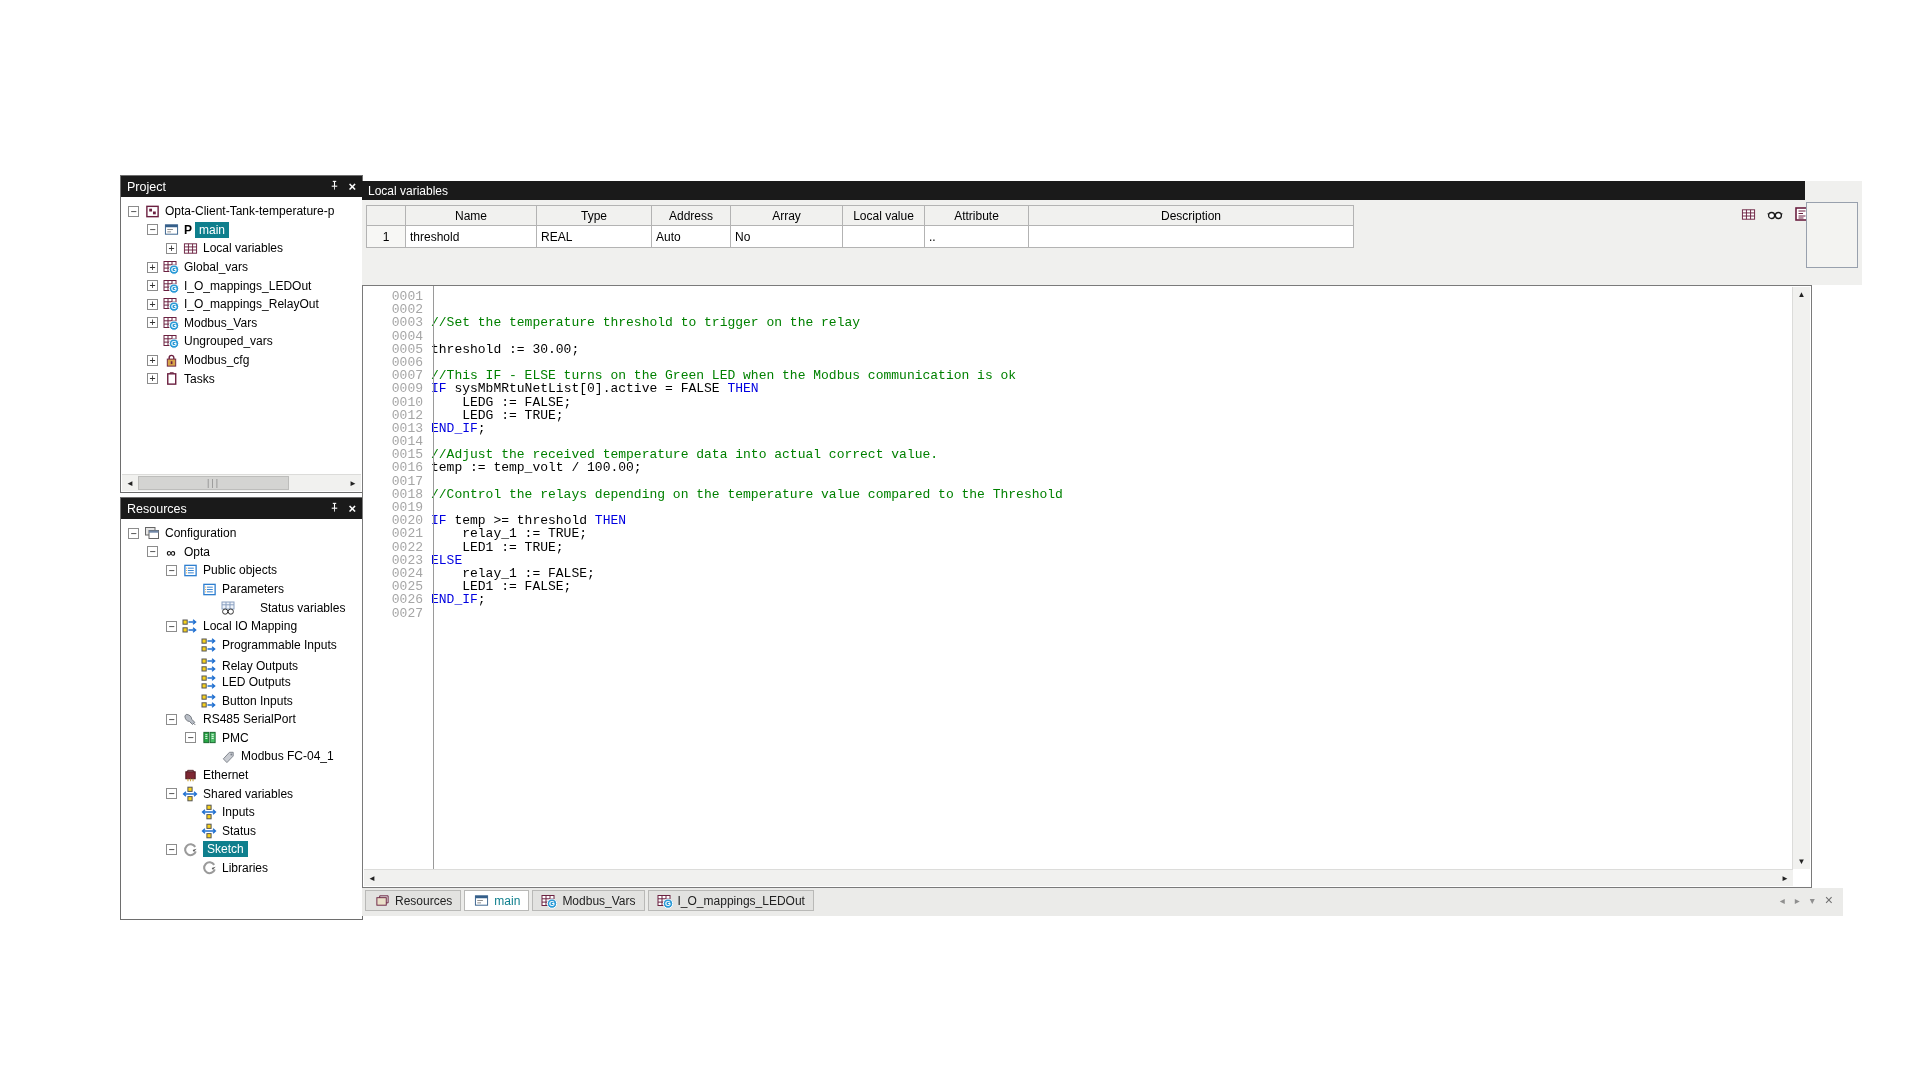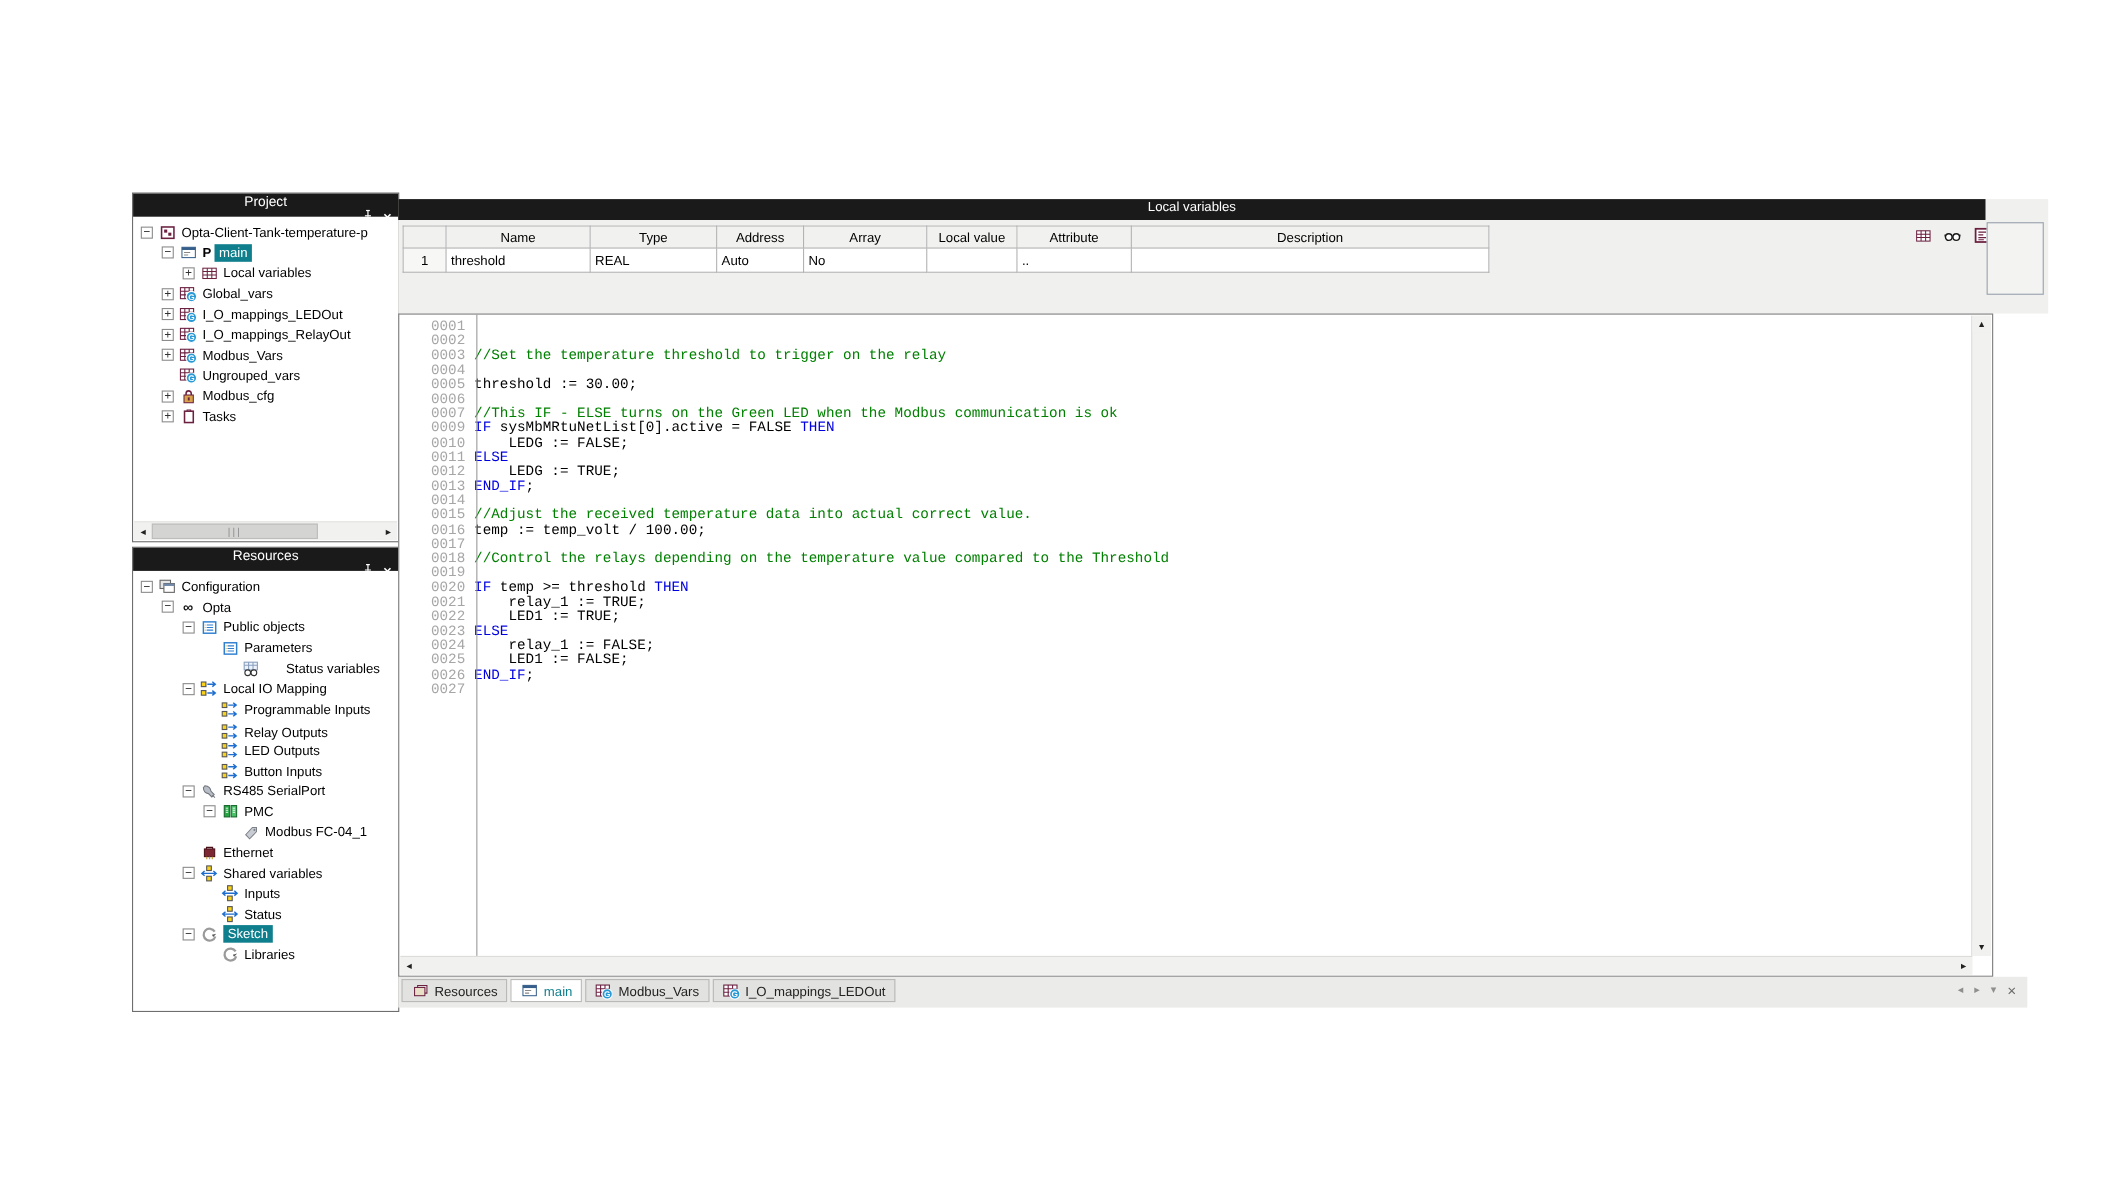--- a/index.html
+++ b/index.html
@@ -1,20 +1,20 @@
 <!DOCTYPE html>
 <html><head>
 <meta charset="utf-8">
 <style>
   html,body{margin:0;padding:0;background:#fff;}
   .page{position:relative;width:1920px;height:1080px;background:#ffffff;font-family:"Liberation Sans",sans-serif;overflow:hidden;}
 
   
   .panel{position:absolute;background:#fff;border:1px solid #6e6e6e;box-sizing:border-box;}
-  .tbar{height:21px;background:#1a1a1a;color:#fff;display:flex;align-items:center;padding:0 6px;font-size:12.5px;flex-direction:column;}
+  .tbar{height:21px;background:#1a1a1a;color:#fff;display:flex;align-items:center;padding:0 6px;font-size:12.5px;}
   .tbar-icons{margin-left:auto;display:flex;gap:8px;align-items:center;}
   .tbar .xbtn{font-size:13px;font-weight:bold;line-height:1;cursor:default;}
   .tree{position:absolute;left:0;right:0;overflow:hidden;padding-top:5px;}
   .trow{height:18.6px;display:flex;align-items:center;white-space:nowrap;overflow:hidden;font-size:12px;color:#000;}
   .exp{width:11px;height:11px;box-sizing:border-box;border:1px solid #8c8c8c;background:#fff;color:#333;
        font-size:10px;line-height:9px;text-align:center;margin-right:5px;flex:0 0 11px;font-family:"DejaVu Sans Mono",monospace;}
   .exp.none{border:none;background:transparent;}
   .ticon{width:16px;height:16px;display:inline-flex;align-items:center;justify-content:center;margin-right:5px;flex:0 0 16px;}
   .ticon svg{display:block;}
   .tpre{font-weight:bold;margin-right:3px;}
@@ -502,21 +502,20 @@
     <div class="code" id="code-lines">
         <div class="crow"><span class="lnum">0001</span><span></span></div>
         <div class="crow"><span class="lnum">0002</span><span></span></div>
         <div class="crow"><span class="lnum">0003</span><span><span class="tok-c">//Set the temperature threshold to trigger on the relay</span></span></div>
         <div class="crow"><span class="lnum">0004</span><span></span></div>
         <div class="crow"><span class="lnum">0005</span><span><span class="tok-p">threshold := 30.00;</span></span></div>
         <div class="crow"><span class="lnum">0006</span><span></span></div>
         <div class="crow"><span class="lnum">0007</span><span><span class="tok-c">//This IF - ELSE turns on the Green LED when the Modbus communication is ok</span></span></div>
         <div class="crow"><span class="lnum">0009</span><span><span class="tok-k">IF</span><span class="tok-p"> sysMbMRtuNetList[0].active = FALSE </span><span class="tok-k">THEN</span></span></div>
         <div class="crow"><span class="lnum">0010</span><span><span class="tok-p">    LEDG := FALSE;</span></span></div>
-        <div class="crow"><span class="lnum">0011</span><span><span class="tok-k">ELSE</span></span></div>
         <div class="crow"><span class="lnum">0012</span><span><span class="tok-p">    LEDG := TRUE;</span></span></div>
         <div class="crow"><span class="lnum">0013</span><span><span class="tok-k">END_IF</span><span class="tok-p">;</span></span></div>
         <div class="crow"><span class="lnum">0014</span><span></span></div>
         <div class="crow"><span class="lnum">0015</span><span><span class="tok-c">//Adjust the received temperature data into actual correct value.</span></span></div>
         <div class="crow"><span class="lnum">0016</span><span><span class="tok-p">temp := temp_volt / 100.00;</span></span></div>
         <div class="crow"><span class="lnum">0017</span><span></span></div>
         <div class="crow"><span class="lnum">0018</span><span><span class="tok-c">//Control the relays depending on the temperature value compared to the Threshold</span></span></div>
         <div class="crow"><span class="lnum">0019</span><span></span></div>
         <div class="crow"><span class="lnum">0020</span><span><span class="tok-k">IF</span><span class="tok-p"> temp &gt;= threshold </span><span class="tok-k">THEN</span></span></div>
         <div class="crow"><span class="lnum">0021</span><span><span class="tok-p">    relay_1 := TRUE;</span></span></div>

